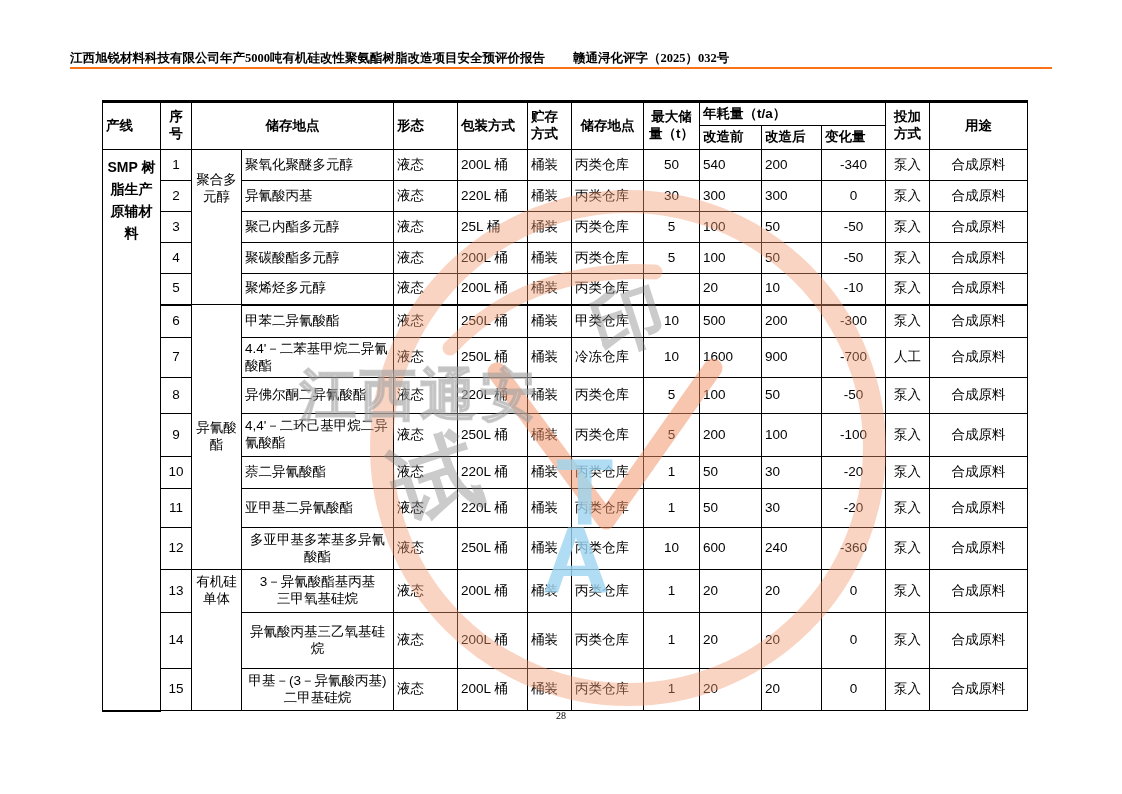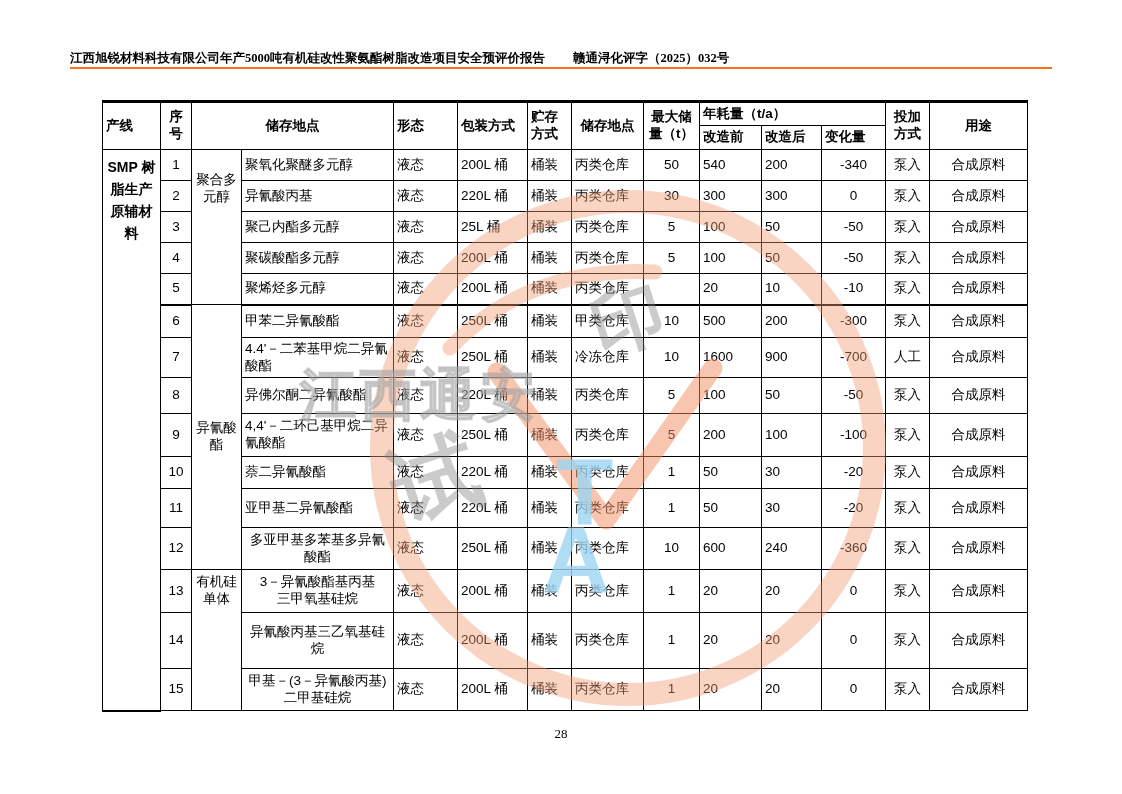--- a/index.html
+++ b/index.html
@@ -67,22 +67,22 @@
   .wm-stamp.s2 { left:592px; top:272px; font-size:72px; }
   .wm-ta {
     position:absolute; font-weight:bold; line-height:1;
     color:rgba(156,213,240,0.80); font-family:"Liberation Sans", sans-serif;
   }
   .wm-ta.t1 { left:556px; top:446px; font-size:94px; }
   .wm-ta.t2 { left:542px; top:514px; font-size:94px; }
 
   
   .page-number {
-    position:absolute; left:0; top:726px; width:100%;
-    text-align:center; font-family:"Liberation Serif", serif; font-size:13px;
+    position:absolute; left:0; top:710px; width:100%;
+    text-align:center; font-family:"Liberation Serif", serif; font-size:10px;
   }
 </style>
 </head>
 <body>
 
 <div class="page">
 
   <div class="doc-header">
     <span>江西旭锐材料科技有限公司年产5000吨有机硅改性聚氨酯树脂改造项目安全预评价报告</span><span class="doc-no">赣通浔化评字（2025）032号</span>
   </div>

